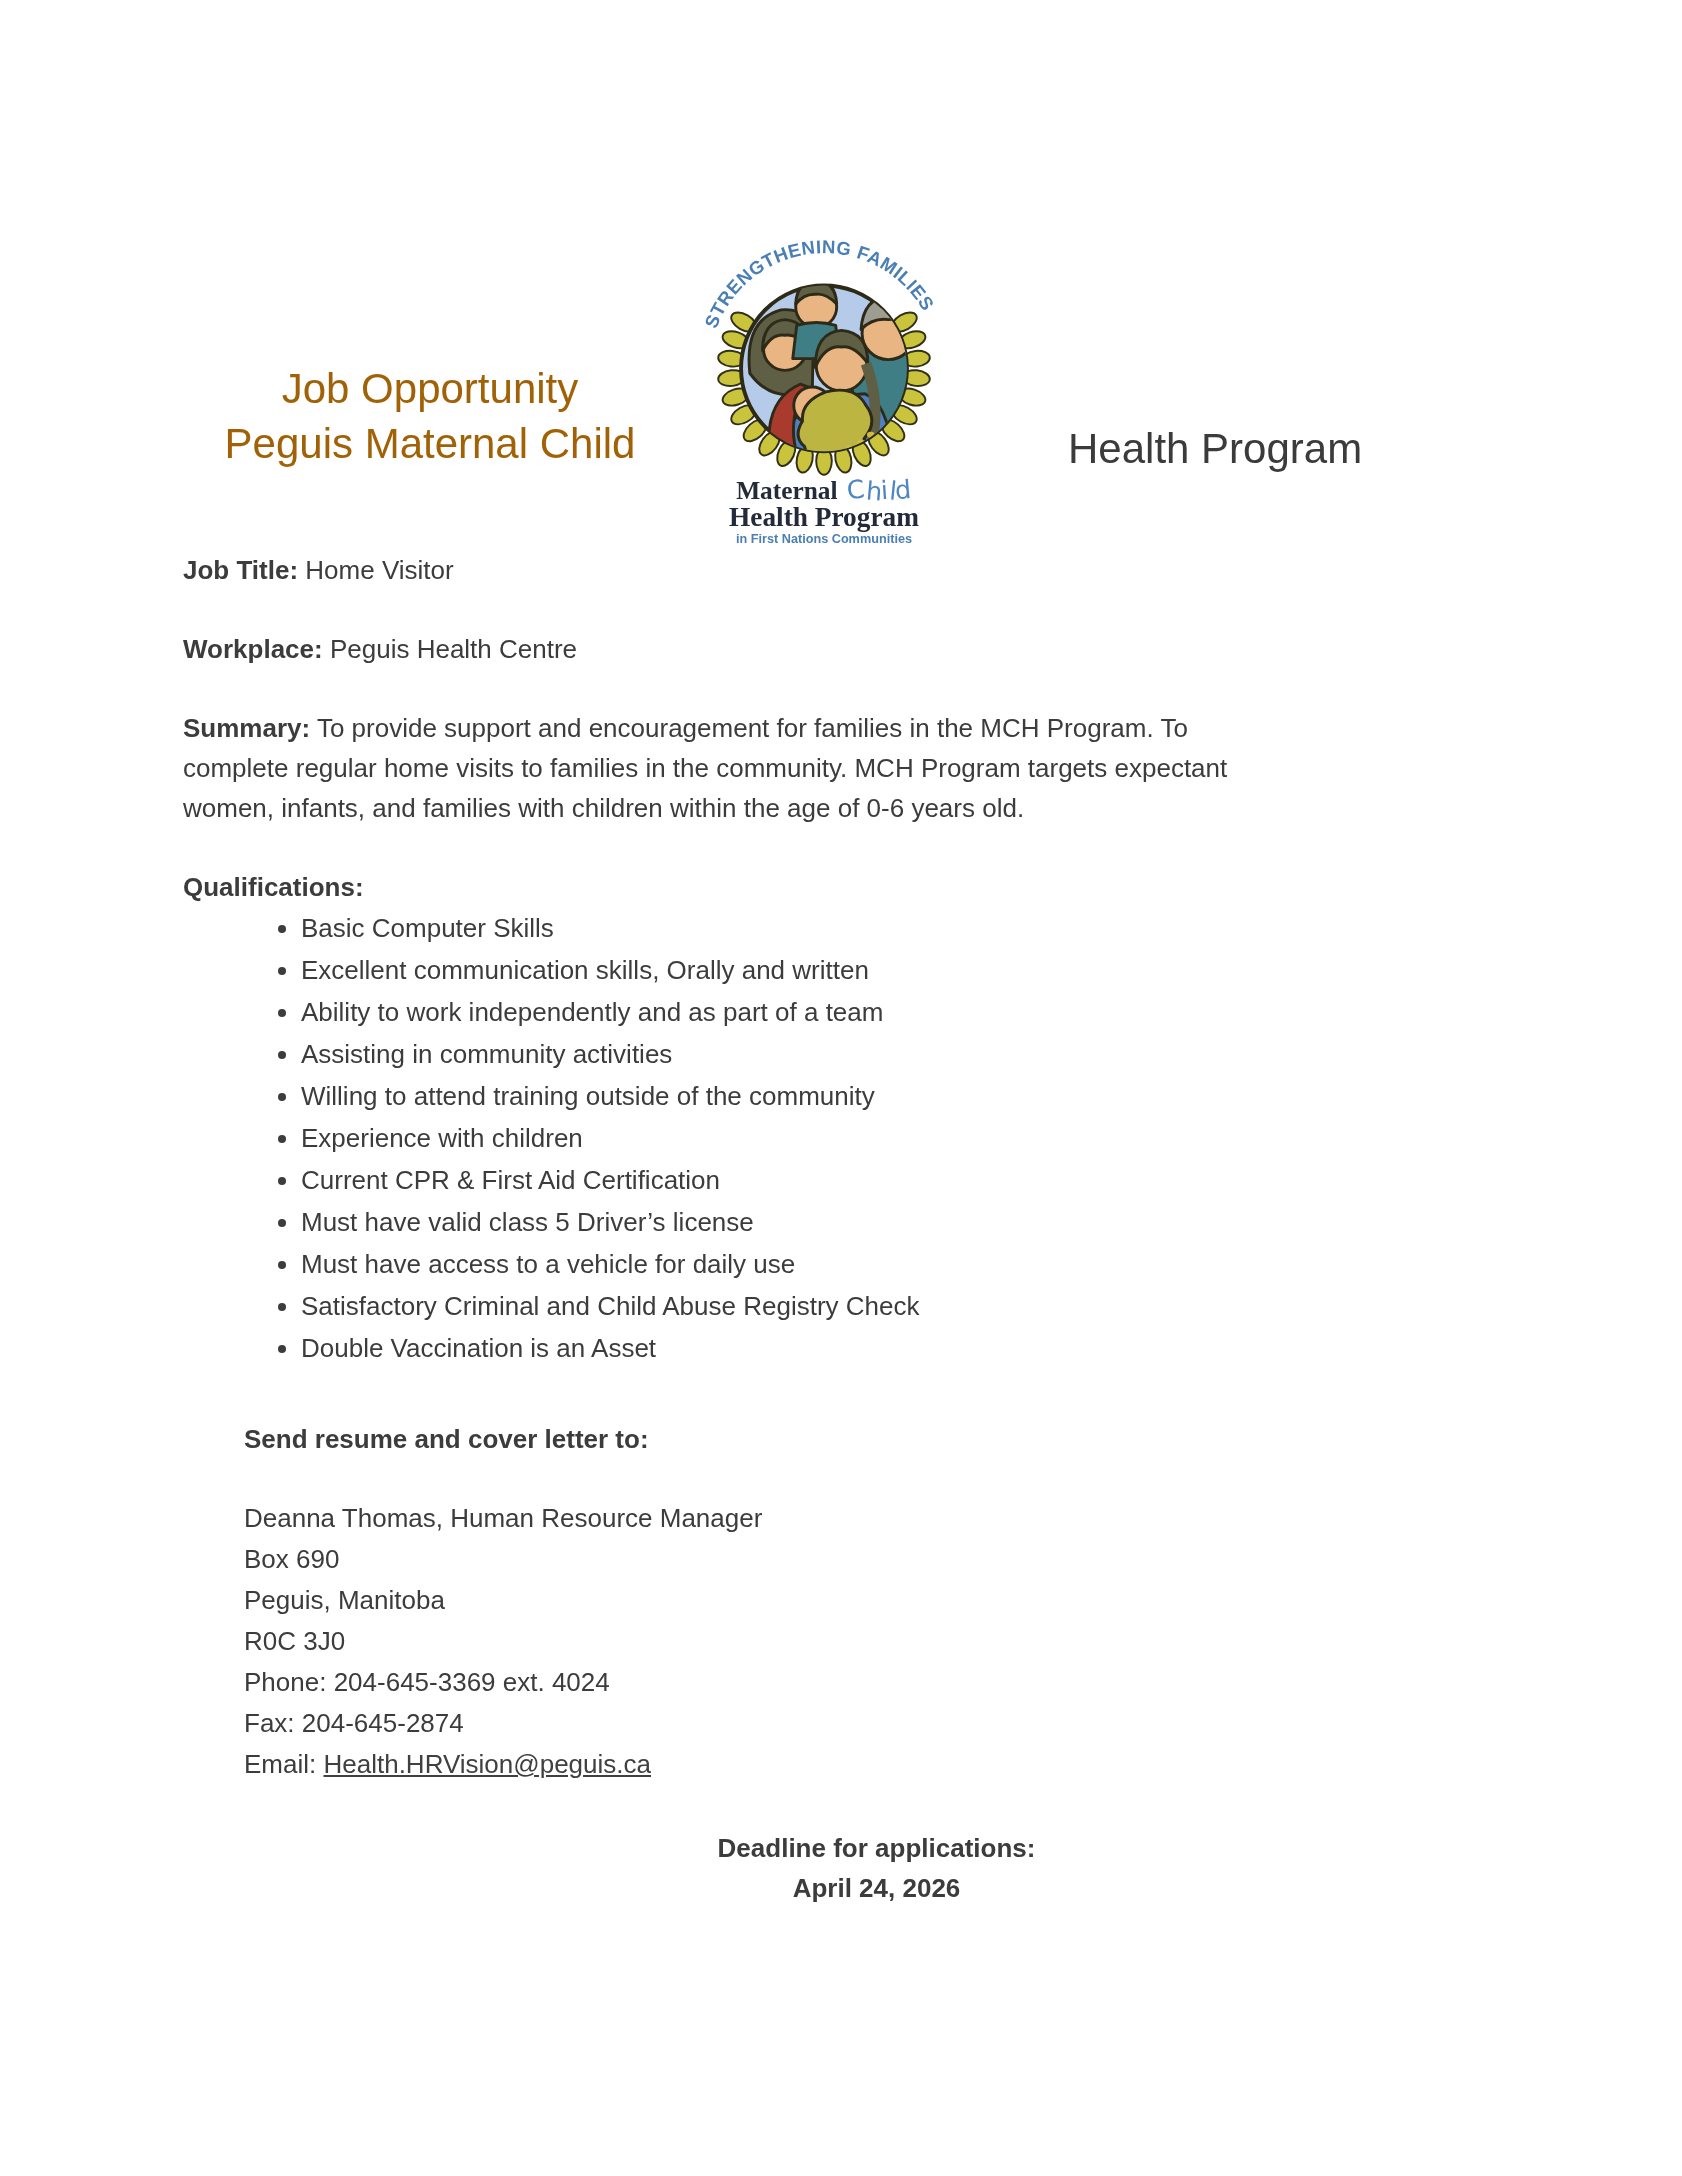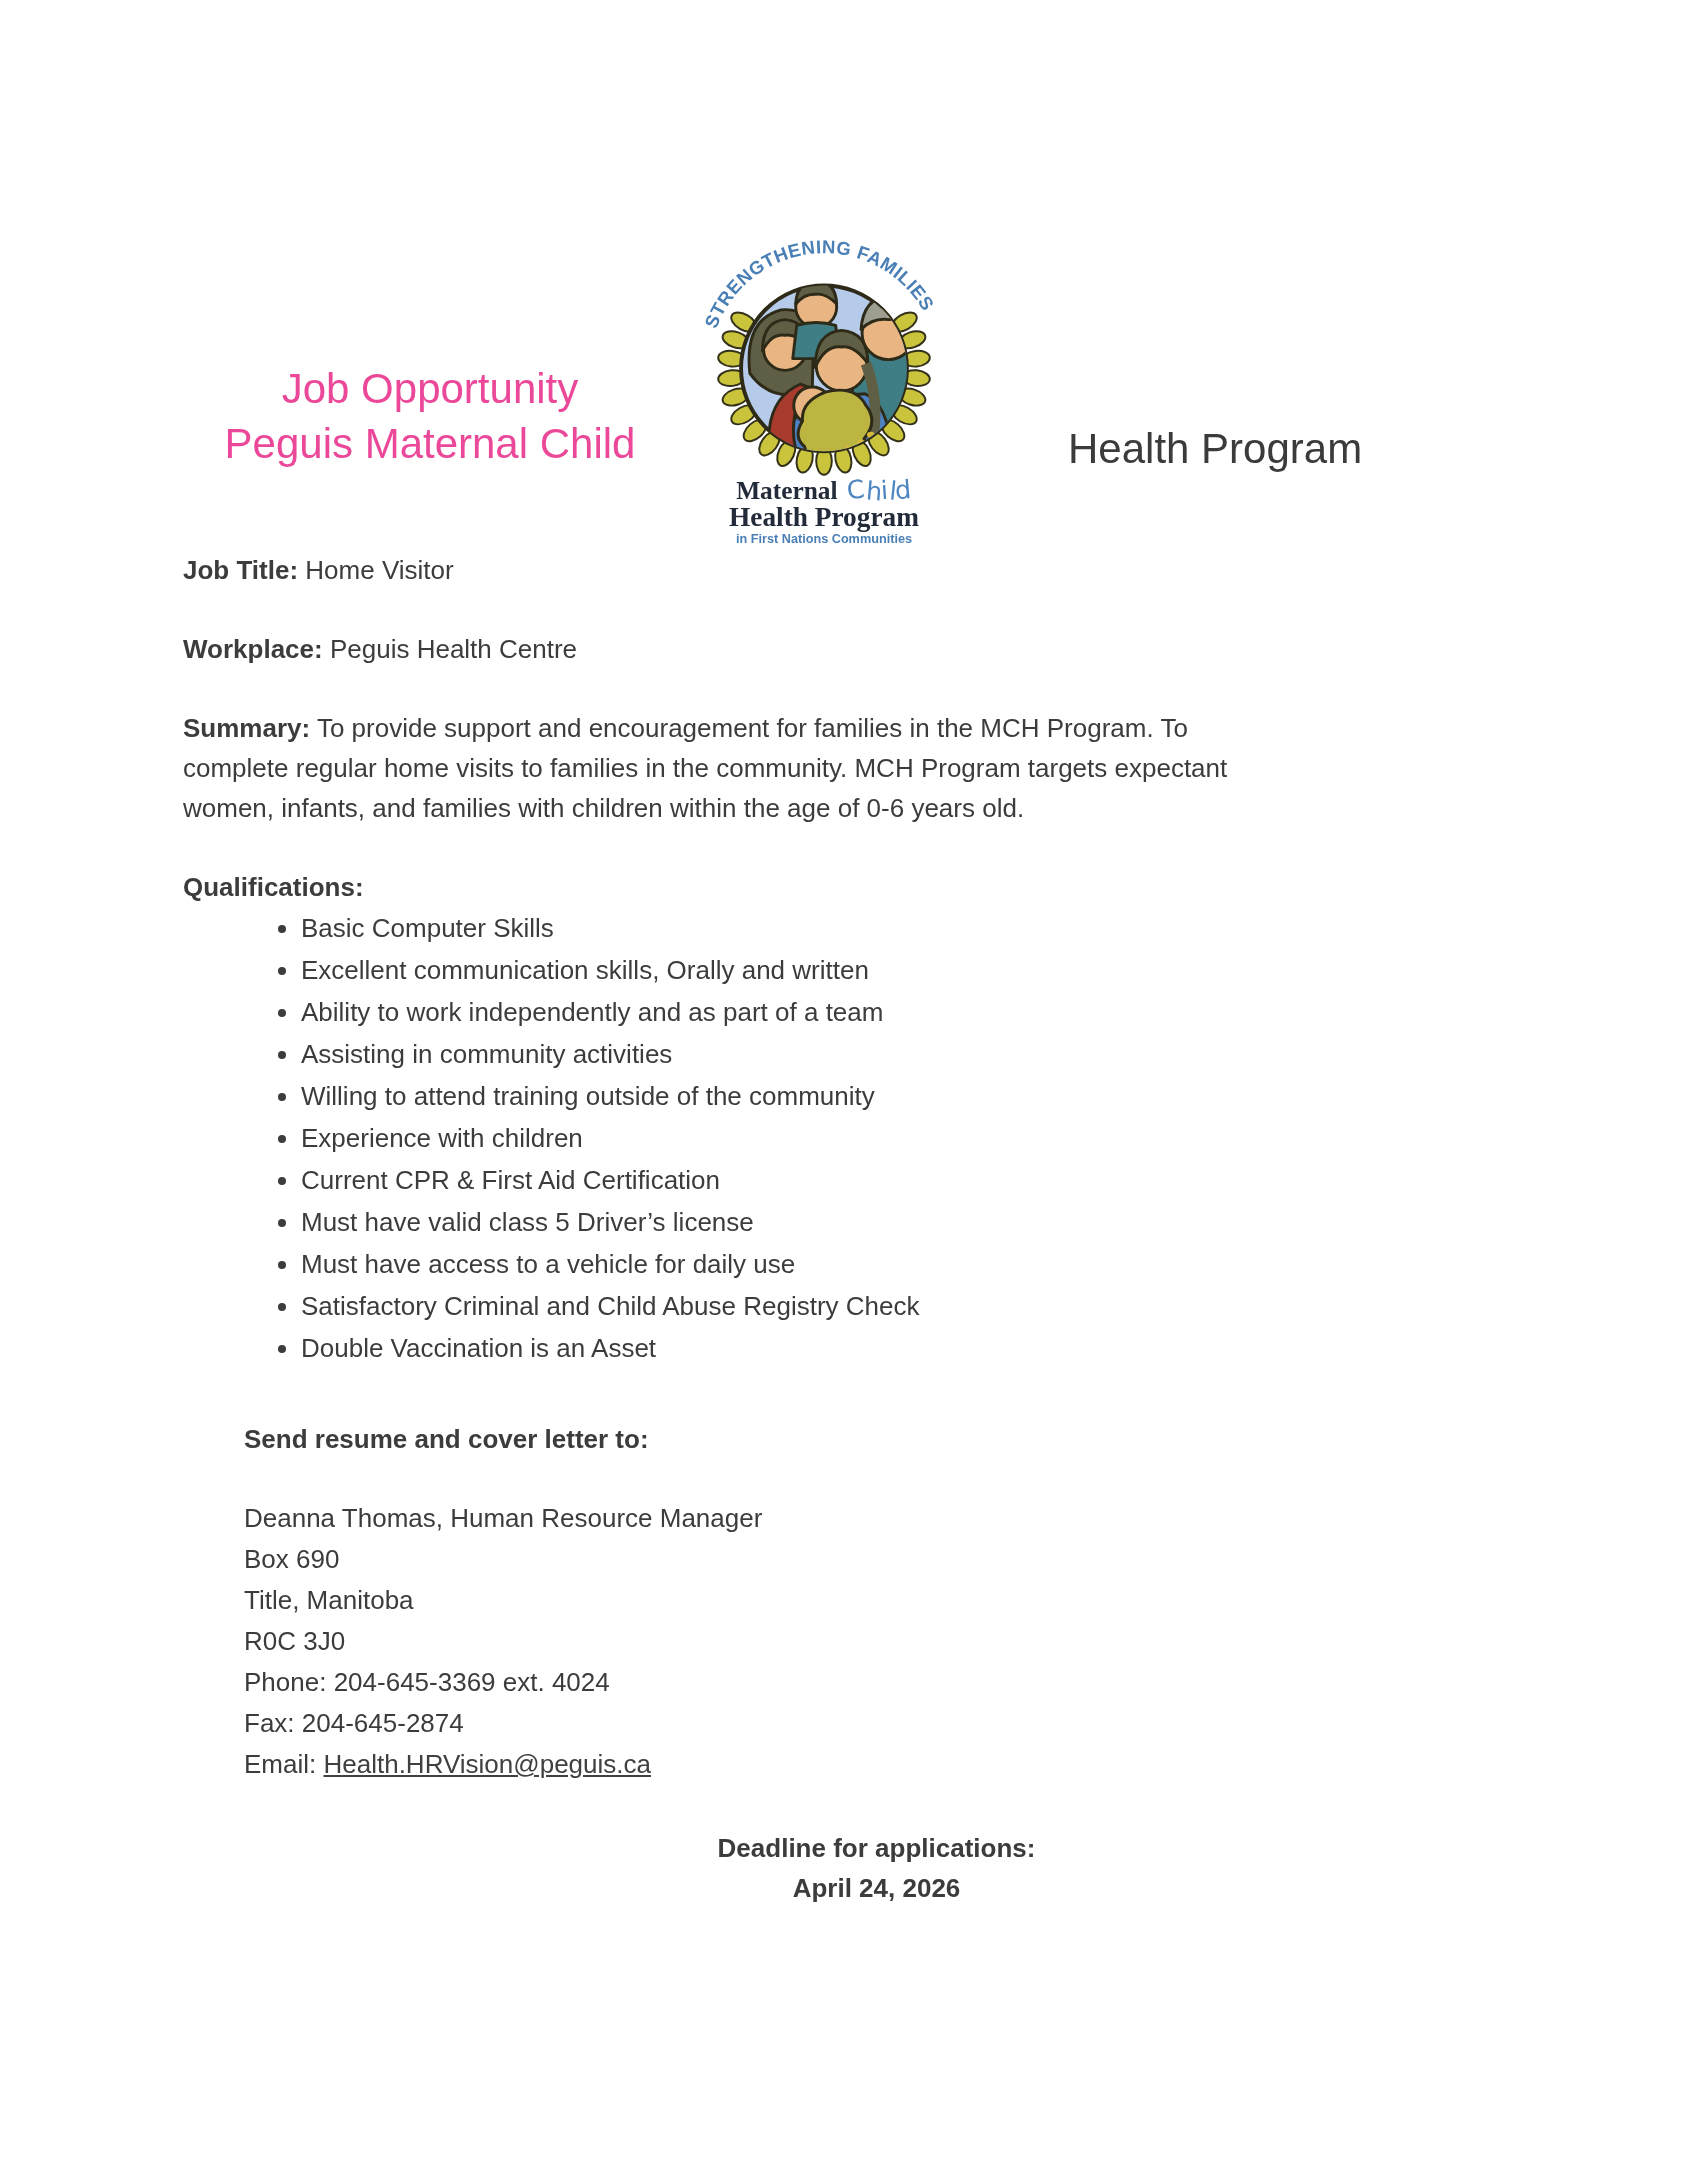--- a/index.html
+++ b/index.html
@@ -2,21 +2,21 @@
 <html><head>
 <meta charset="utf-8">
 <style>
   html,body{margin:0;padding:0;background:#ffffff;}
   body{width:1682px;height:2177px;font-family:"Liberation Sans",sans-serif;color:#3c3c3c;}
   .page{position:relative;width:1682px;height:2177px;background:#fff;overflow:hidden;}
 
   
   .header{position:relative;height:550px;}
   .header-title{position:absolute;left:161px;top:361px;width:538px;text-align:center;
-                font-size:42px;line-height:55px;color:#ec4899;}
+                font-size:42px;line-height:55px;color:#a16207;}
   .header-right{position:absolute;left:1068px;top:425px;font-size:42px;color:#3b3b3b;}
   .logo{position:absolute;left:705px;top:183px;width:238px;height:363px;}
 
   
   .content{padding:0 112px 0 183px;font-size:26px;line-height:40px;}
   .b{font-weight:bold;}
   .para{margin:0 0 39px 0;}
   .para-tight{margin:0;}
   .summary div{white-space:nowrap;}
   ul.quals{margin:0 0 50px 0;padding:0 0 0 118px;list-style:disc;}
@@ -147,21 +147,21 @@
       <li>Must have access to a vehicle for daily use</li>
       <li>Satisfactory Criminal and Child Abuse Registry Check</li>
       <li>Double Vaccination is an Asset</li>
     </ul>
 
     <p class="para indent b">Send resume and cover letter to:</p>
 
     <div class="addr">
       <div>Deanna Thomas, Human Resource Manager</div>
       <div>Box 690</div>
-      <div>Title, Manitoba</div>
+      <div>Peguis, Manitoba</div>
       <div>R0C 3J0</div>
       <div><span>Phone:</span> <span>204-645-3369 ext. 4024</span></div>
       <div><span>Fax:</span> <span>204-645-2874</span></div>
       <div><span>Email:</span> <a class="email-link" href="#">Health.HRVision@peguis.ca</a></div>
     </div>
 
 
     <div class="center">
       <div>Deadline for applications:</div>
       <div>April 24, 2026</div>

